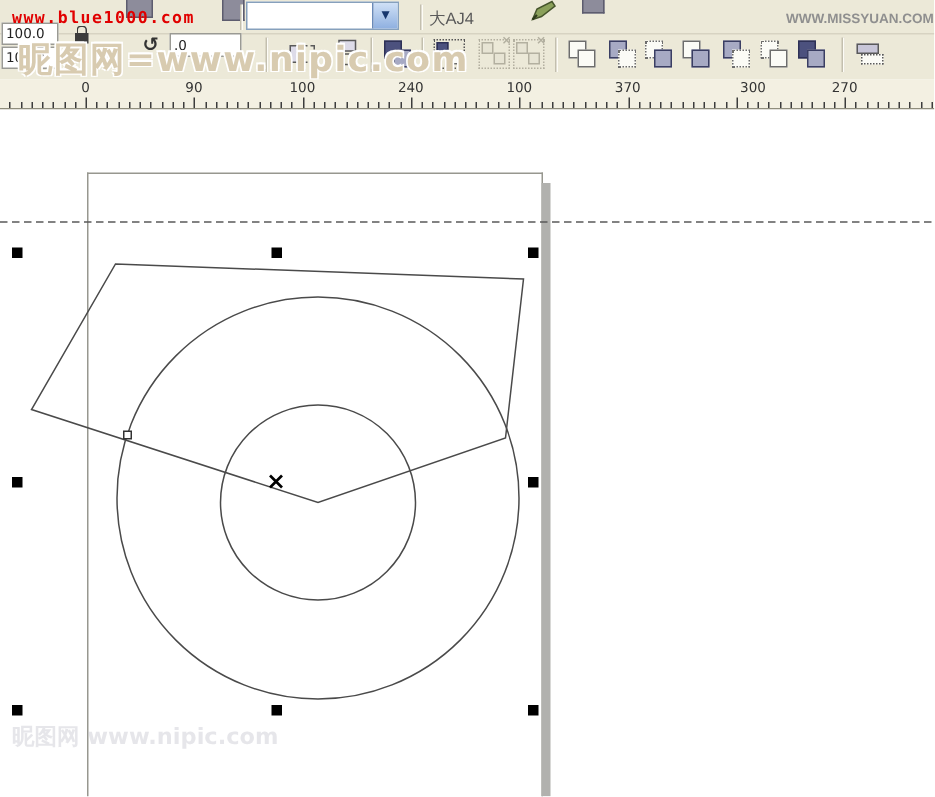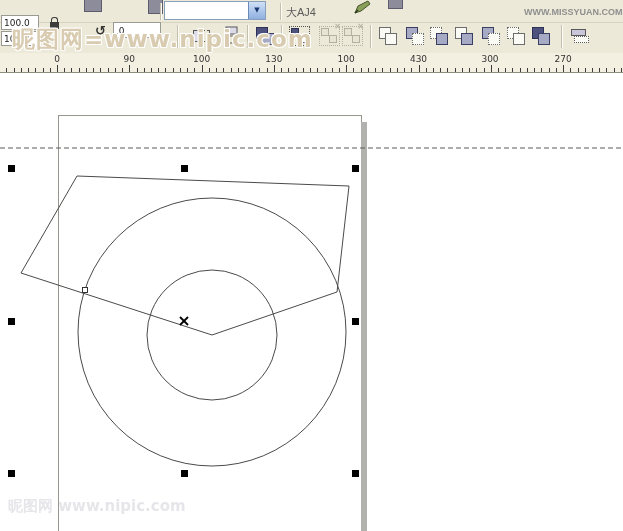--- a/index.html
+++ b/index.html
@@ -63,21 +63,21 @@
   .wm-red{position:absolute;left:8px;top:5px;color:#e10000;
           font:bold 11px "DejaVu Sans Mono",monospace;letter-spacing:1px;z-index:60;}
   .wm-nipic{position:absolute;left:12px;top:24px;z-index:55;pointer-events:none;
             font:bold 23px "DejaVu Sans",sans-serif;letter-spacing:1px;
             color:rgba(214,200,172,0.95);
             text-shadow:1px 1px 0 #fff,-1px -1px 0 #fff,1px -1px 0 #fff,-1px 1px 0 #fff;}
   .wm-cn{position:absolute;left:449px;top:3px;color:#8f8f8f;
          font:bold 12px "Liberation Sans",sans-serif;letter-spacing:2px;z-index:60;}
   .wm-url{position:absolute;left:524px;top:7px;color:#8f8f8f;
           font:bold 9px "Liberation Sans",sans-serif;z-index:60;}
-  .wm-bottom{position:absolute;left:8px;top:497px;z-index:40;pointer-events:none;
+  .wm-bottom{position:absolute;left:8px;top:482px;z-index:40;pointer-events:none;
              font:bold 15px "DejaVu Sans",sans-serif;color:rgba(200,200,208,0.45);}
 
   
   .ruler{position:absolute;left:0;top:53px;width:623px;height:19px;background:#f3f0e2;
          border-bottom:1px solid #8f8d7c;}
   .ruler .lbl{position:absolute;top:1px;transform:translateX(-50%);
               font:9px "DejaVu Sans",sans-serif;color:#333;}
   .ruler .tick{position:absolute;bottom:0;width:1px;background:#3c3c3c;}
 
   
@@ -187,20 +187,21 @@
       <i class="sqb mid"></i>
   </div>
 
   <div class="vsep" style="left:561px;"></div>
 
   <div class="tbtn bars" style="left:568px;">
     <i class="ba"></i>
       <i class="bb"></i>
   </div>
 
+  <div class="wm-red">www.blue1000.com</div>
   <div class="wm-nipic">昵图网=www.nipic.com</div>
   <div class="wm-url">WWW.MISSYUAN.COM</div>
 
   <div class="ruler" id="ruler">
       <div class="tick" style="left: 6.39px; height: 4px;"></div>
       <div class="tick" style="left: 13.62px; height: 4px;"></div>
       <div class="tick" style="left: 20.85px; height: 4px;"></div>
       <div class="tick" style="left: 28.08px; height: 4px;"></div>
       <div class="tick" style="left: 35.31px; height: 4px;"></div>
       <div class="tick" style="left: 42.54px; height: 4px;"></div>
@@ -280,24 +281,24 @@
       <div class="tick" style="left: 577.56px; height: 4px;"></div>
       <div class="tick" style="left: 584.79px; height: 4px;"></div>
       <div class="tick" style="left: 592.02px; height: 4px;"></div>
       <div class="tick" style="left: 599.25px; height: 4px;"></div>
       <div class="tick" style="left: 606.48px; height: 4px;"></div>
       <div class="tick" style="left: 613.71px; height: 4px;"></div>
       <div class="tick" style="left: 620.94px; height: 4px;"></div>
       <div class="lbl" style="left: 57px;">0</div>
       <div class="lbl" style="left: 129.3px;">90</div>
       <div class="lbl" style="left: 201.6px;">100</div>
-      <div class="lbl" style="left: 273.9px;">130</div>
+      <div class="lbl" style="left: 273.9px;">240</div>
       <div class="lbl" style="left: 346.2px;">100</div>
-      <div class="lbl" style="left: 418.5px;">430</div>
-      <div class="lbl" style="left: 490px;">300</div>
+      <div class="lbl" style="left: 418.5px;">370</div>
+      <div class="lbl" style="left: 502px;">300</div>
       <div class="lbl" style="left: 563.1px;">270</div>
     </div>
 
   <div class="canvas">
     <div class="page" id="page" style="left: 58px; top: 42px; width: 302px; height: 417px;"></div>
     <div class="page-shadow" id="page-shadow" style="left: 361px; top: 49px; width: 6px; height: 409px;"></div>
   </div>
 
   <svg id="shapes-svg" width="623" height="531">
       <line x1="0" y1="148" x2="623" y2="148" stroke="#5a5a5a" stroke-width="1" stroke-dasharray="5 3"></line>

